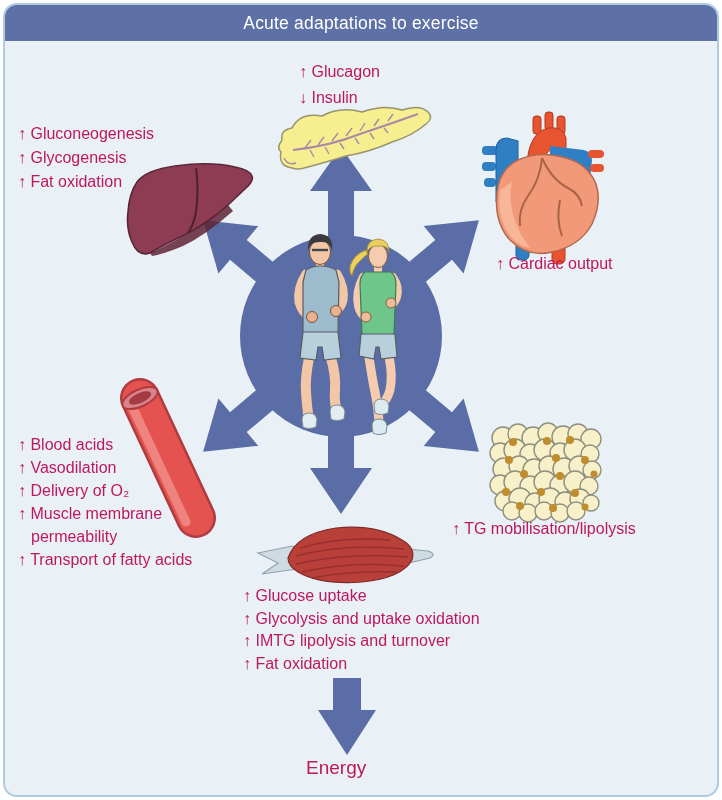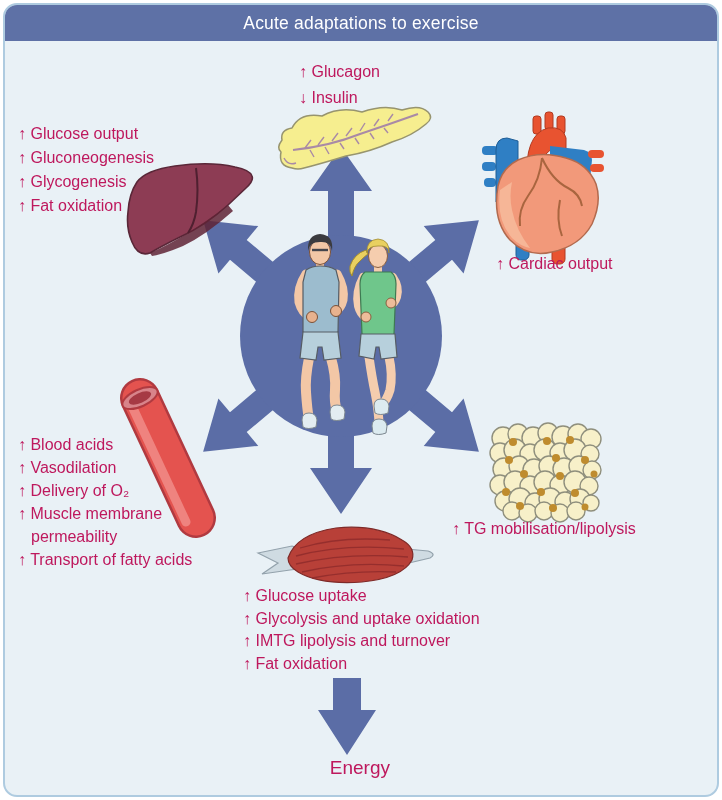--- a/index.html
+++ b/index.html
@@ -13,21 +13,21 @@
   svg.art{position:absolute;left:0;top:0;width:722px;height:800px;}
   .t{position:absolute;font-size:16px;color:#be185d;white-space:nowrap;}
   .t div{white-space:nowrap;}
   #pancreas-text{left:299px;top:59px;line-height:26px;}
   #liver-text{left:18px;top:122px;line-height:24px;}
   #cardiac-text{left:496px;top:255px;}
   #vessel-text{left:18px;top:433px;line-height:23px;}
   #vessel-text .wrap{white-space:normal;width:182px;text-indent:-13px;padding-left:13px;}
   #tg-text{left:452px;top:520px;}
   #muscle-text{left:243px;top:585px;line-height:22.5px;}
-  #energy-text{left:306px;top:757px;width:84px;text-align:right;font-size:19px;}
+  #energy-text{left:306px;top:757px;width:84px;text-align:left;font-size:19px;}
 </style>
 </head>
 <body>
 
 <div id="stage">
   <div id="card">
     <div id="titlebar">
       <span>Acute adaptations to exercise</span>
     </div>
   </div>
@@ -195,21 +195,20 @@
 
     <path d="M333,678 L333,710 L318,710 L347,755 L376,710 L361,710 L361,678 Z" fill="#5b6da6"></path>
   </svg>
 
   <div class="t" id="pancreas-text">
     <div>↑ Glucagon</div>
     <div>↓ Insulin</div>
   </div>
 
   <div class="t" id="liver-text">
-    <div>↑ Glucose output</div>
     <div>↑ Gluconeogenesis</div>
     <div>↑ Glycogenesis</div>
     <div>↑ Fat oxidation</div>
   </div>
 
   <div class="t" id="cardiac-text">
     <div>↑ Cardiac output</div>
   </div>
 
   <div class="t" id="vessel-text">

